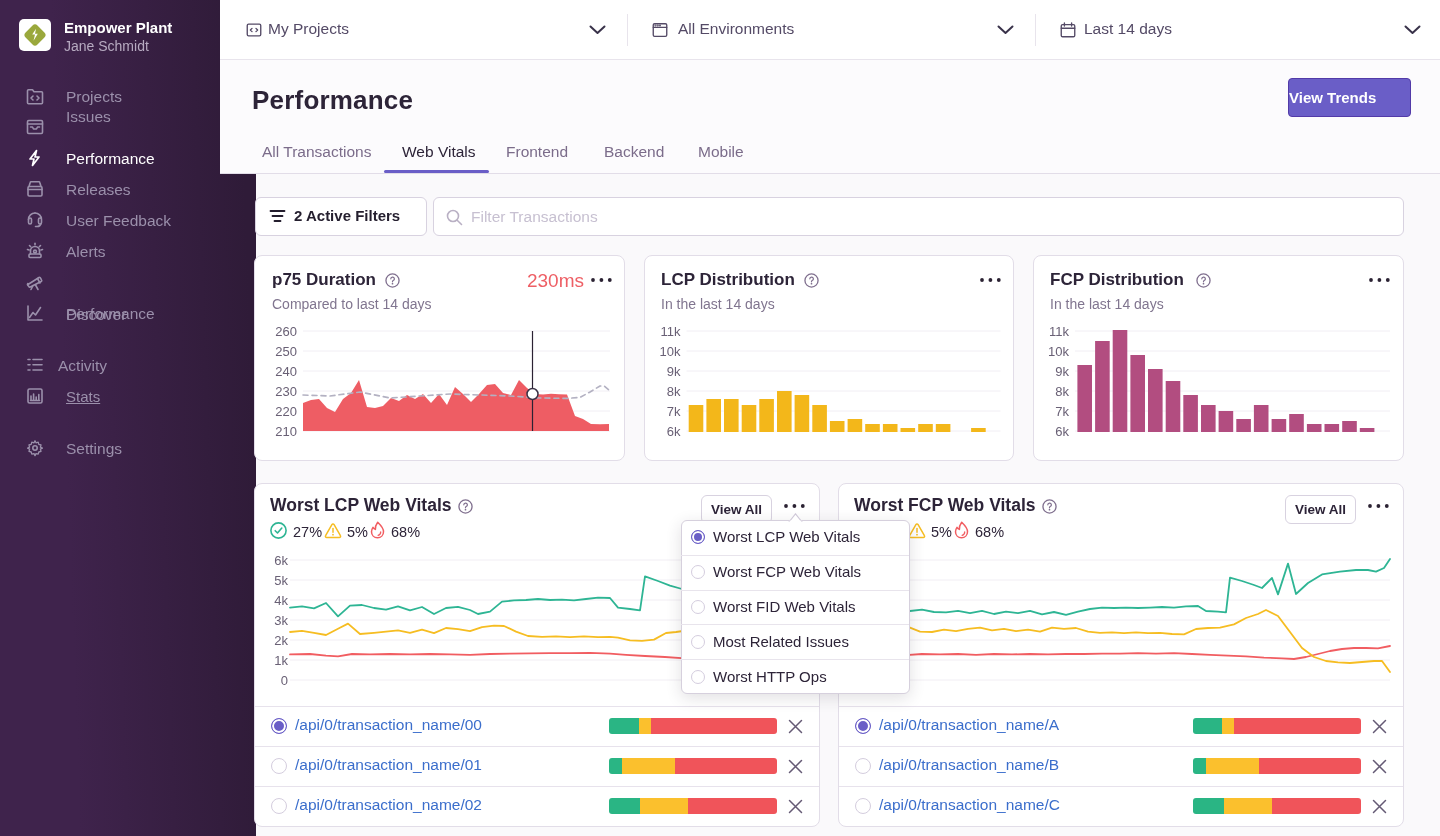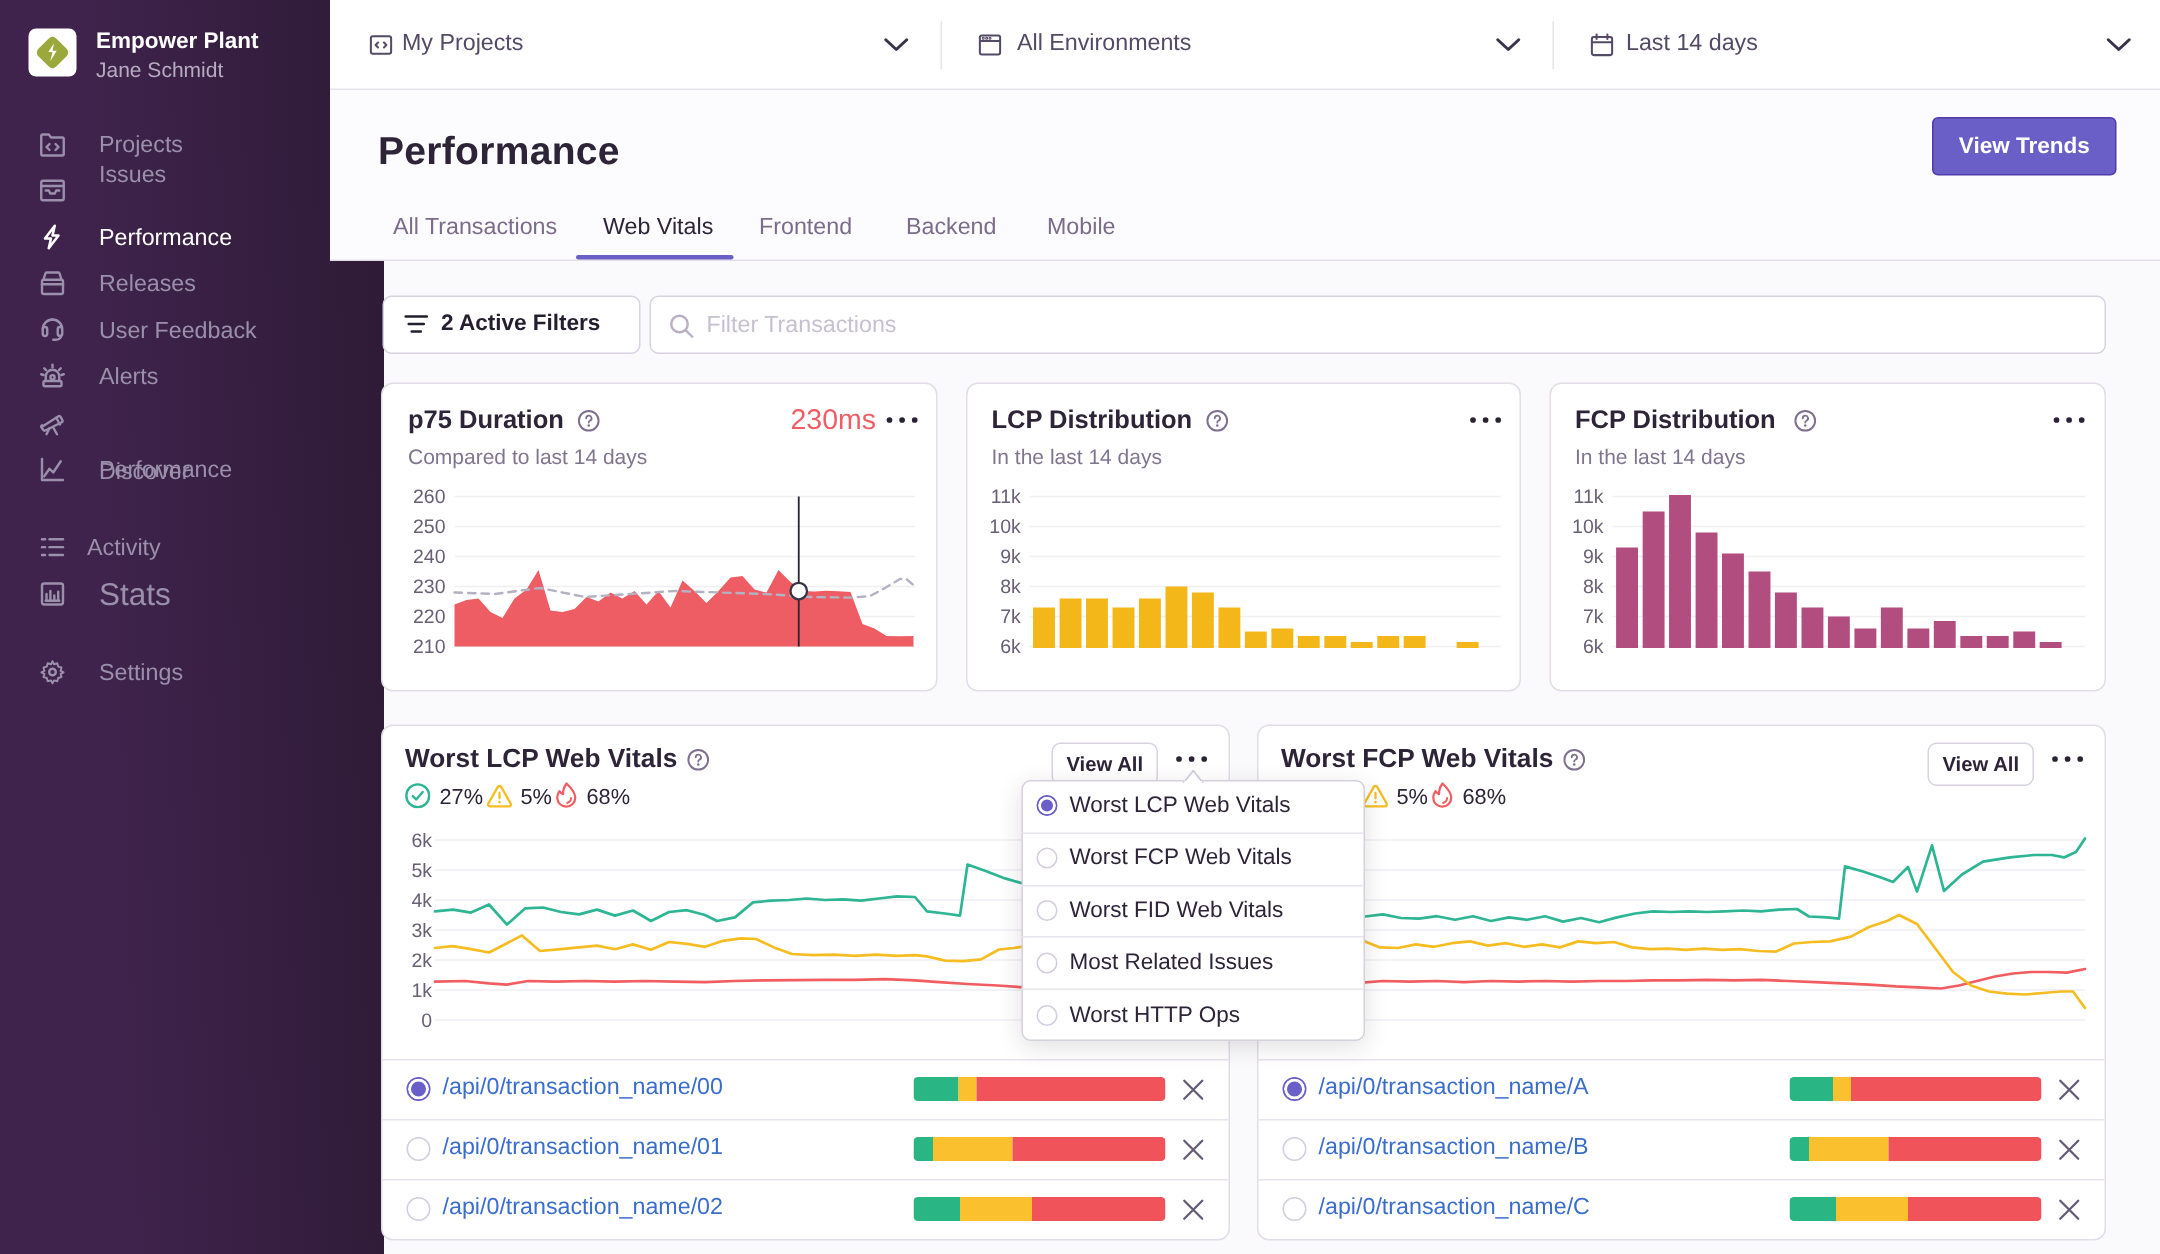--- a/index.html
+++ b/index.html
@@ -78,21 +78,21 @@
       </svg>
       <div style="position:absolute;left:58px;top:354.5px;font-size:15.5px;line-height:21px;color:#9b90ab;">Activity</div>
       <svg style="position:absolute;left:25px;top:386px" width="20" height="20" viewBox="0 0 20 20" fill="none" stroke="#9b90ab" stroke-width="1.6" stroke-linecap="round" stroke-linejoin="round">
         <rect x="3" y="3" width="14" height="14" rx="1.5"></rect>
         <path d="M6 14 v-4"></path>
         <path d="M8.6 14 v-6"></path>
         <path d="M11.2 14 v-3"></path>
         <path d="M13.8 14 v-5.5"></path>
         <path d="M5.5 14.5 h9"></path>
       </svg>
-      <div style="position:absolute;left:66px;top:385.5px;font-size:21px;line-height:21px;color:#9b90ab;">Stats</div>
+      <div style="position:absolute;left:66px;top:385.5px;font-size:15px;line-height:21px;color:#9b90ab;text-decoration:underline;">Stats</div>
       <svg style="position:absolute;left:25px;top:438px" width="20" height="20" viewBox="0 0 20 20" fill="none" stroke="#9b90ab" stroke-width="1.6" stroke-linecap="round" stroke-linejoin="round">
         <circle cx="10" cy="10" r="2.2"></circle>
         <path d="M10 2.8 l1 2 2.2-.6 .6 2.2 2.2 .6 -.6 2.2 2 1 -2 1 .6 2.2 -2.2 .6 -.6 2.2 -2.2 -.6 -1 2 -1 -2 -2.2 .6 -.6 -2.2 -2.2 -.6 .6 -2.2 -2 -1 2 -1 -.6 -2.2 2.2 -.6 .6 -2.2 2.2 .6 z" stroke-width="1.3"></path>
       </svg>
       <div style="position:absolute;left:66px;top:437.5px;font-size:15.5px;line-height:21px;color:#9b90ab;">Settings</div>
     </div>
     <div class="abs" style="left:220px;top:0;width:1220px;height:60px;background:#fff;border-bottom:1px solid #e8e4ec"></div>
     <svg style="position:absolute;left:245px;top:21px" width="18" height="18" viewBox="0 0 20 20" fill="none" stroke="#544a66" stroke-width="1.5" stroke-linecap="round" stroke-linejoin="round">
       <rect x="2.5" y="3.5" width="15" height="13" rx="1.5"></rect>
       <path d="M7.8 8.2 l-1.8 1.8 1.8 1.8"></path>
@@ -120,21 +120,21 @@
       <path d="M2.5 8 h15"></path>
       <path d="M6 2.2 v3.4"></path>
       <path d="M14 2.2 v3.4"></path>
     </svg>
     <div class="abs" style="left:1084px;top:20px;font-size:15.5px;color:#544a66">Last 14 days</div>
     <svg style="position:absolute;left:1404px;top:25px" width="17" height="10" viewBox="0 0 17 10" fill="none">
       <path d="M1.5 1.5 L8.5 8 L15.5 1.5" stroke="#39324a" stroke-width="2" stroke-linecap="round" stroke-linejoin="round"></path>
     </svg>
     <div class="abs" style="left:220px;top:60px;width:1220px;height:114px;background:#fcfbfd;border-bottom:1px solid #e2dde8"></div>
     <div class="abs" style="left:252px;top:85px;font-size:26px;font-weight:600;color:#2d2438;letter-spacing:.2px">Performance</div>
-    <div class="abs" style="left:1288px;top:78px;width:123px;height:39px;background:#6a5ec7;border:1px solid #523aa8;border-radius:4px;color:#fff;font-size:15px;font-weight:bold;text-align:center;line-height:37px">View Trends</div>
+    <div class="abs" style="left:1288px;top:78px;width:123px;height:39px;background:#6a5ec7;border:1px solid #523aa8;border-radius:4px;color:#fff;font-size:15px;font-weight:bold;text-align:left;line-height:37px">View Trends</div>
     <div class="abs" style="left:262px;top:143px;font-size:15.5px;color:#7b6c8a">All Transactions</div>
     <div class="abs" style="left:402px;top:143px;font-size:15.5px;color:#2d2438">Web Vitals</div>
     <div class="abs" style="left:506px;top:143px;font-size:15.5px;color:#7b6c8a">Frontend</div>
     <div class="abs" style="left:604px;top:143px;font-size:15.5px;color:#7b6c8a">Backend</div>
     <div class="abs" style="left:698px;top:143px;font-size:15.5px;color:#7b6c8a">Mobile</div>
     <div class="abs" style="left:384px;top:170px;width:105px;height:3px;background:#6a5ec7;border-radius:2px"></div>
     <div class="abs" style="left:255px;top:197px;width:172px;height:39px;background:#fff;border:1px solid #d8d2e0;border-radius:6px"></div>
     <svg class="abs" style="left:269px;top:209px" width="17" height="15" viewBox="0 0 17 15">
       <path d="M1.5 2 h14 M3.5 7 h10 M5.5 12 h6" stroke="#241e2e" stroke-width="1.8" stroke-linecap="round"></path>
     </svg>

